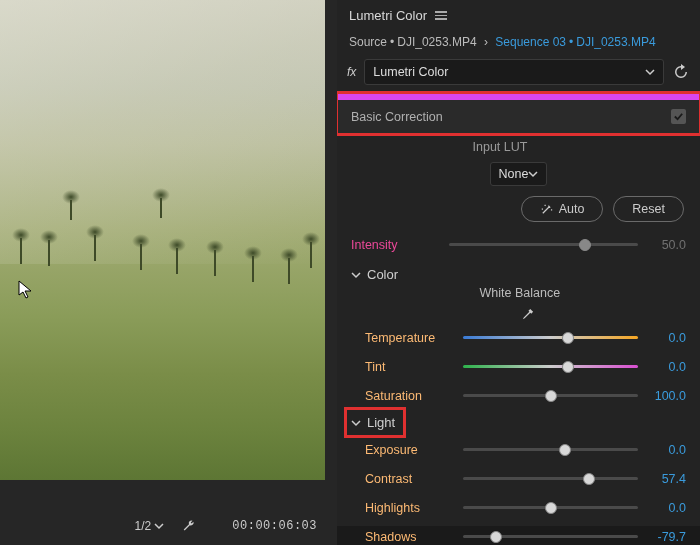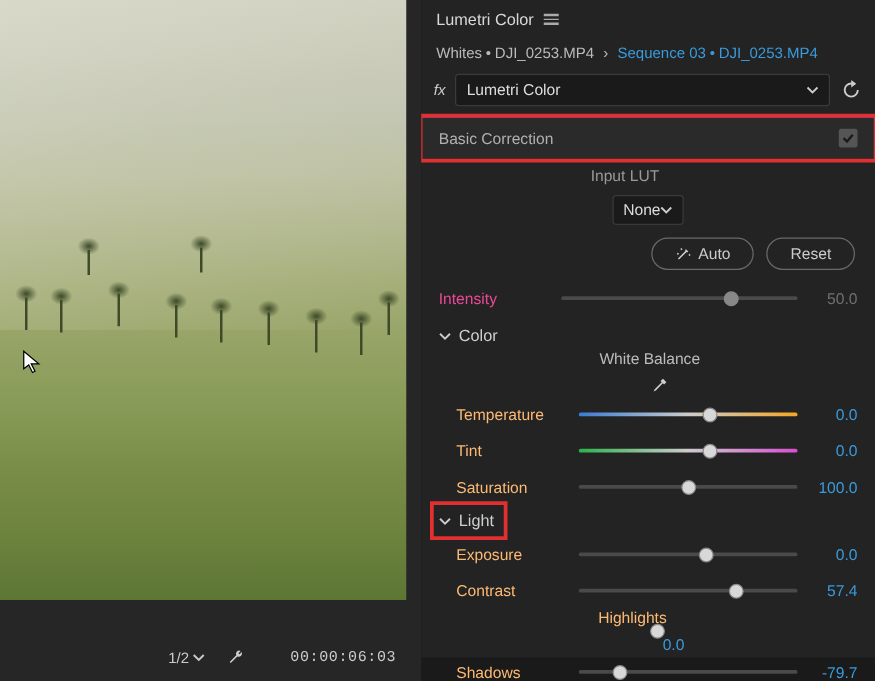--- a/index.html
+++ b/index.html
@@ -20,21 +20,21 @@
 .panel-title { display:flex; align-items:center; gap:8px; padding: 8px 12px; font-size: 13px; color:#d8d8d8;}
 .hamburger { display:flex; flex-direction:column; gap:2px; }
 .hamburger span{ width:12px; height:1.5px; background:#aaa; }
 .source-row { padding: 4px 12px 6px 12px; font-size: 12px; color:#bbb; }
 .source-row .bc-sep { margin: 0 3px; }
 .source-row .link { color:#3a9bdc; }
 .effect-row { display:flex; align-items:center; padding: 4px 10px 8px 10px; gap:8px; }
 .fx-badge { font-style: italic; font-size: 12px; color:#ccc; }
 .effect-select { flex:1; background:#1a1a1a; border:1px solid #3a3a3a; border-radius:3px; padding:5px 8px; color:#ddd; display:flex; justify-content:space-between; align-items:center; }
 .reset-master { width:18px; height:18px; }
-.section-header { display:flex; align-items:center; justify-content:space-between; padding: 9px 14px; background:#2a2a2a; border-top:1px solid #d946ef; border-bottom:1px solid #1a1a1a;}
+.section-header { display:flex; align-items:center; justify-content:space-between; padding: 9px 14px; background:#2a2a2a; border-top:7px solid #d946ef; border-bottom:1px solid #1a1a1a;}
 .section-header.red-box { outline: 3px solid #e03030; outline-offset:-1px;}
 .checkbox { width:15px; height:15px; background:#555; border-radius:2px; display:flex; align-items:center; justify-content:center; }
 .checkbox svg{width:11px;height:11px;}
 .section-body { padding: 6px 14px 4px 14px; }
 .row { display:flex; align-items:center; min-height: 28px; gap: 8px; flex-direction: column; }
 .row .label { width: 92px; font-size: 12.5px; color:#9a9a9a; }
 .lut-select { flex:1; background:#1a1a1a; border:1px solid #3a3a3a; border-radius:3px; padding:4px 8px; color:#ddd; display:flex; justify-content:space-between; align-items:center; font-size:12.5px;}
 .btn-row { display:flex; justify-content:flex-end; gap:10px; padding: 10px 2px 8px 2px;}
 .pill-btn { border:1px solid #6a6a6a; background:transparent; color:#ccc; border-radius: 14px; padding: 5px 18px; font-size:12.5px; display:flex; align-items:center; gap:6px; cursor:pointer;}
 .wand { width:13px; height:13px; }
@@ -93,21 +93,21 @@
 <div class="right-panel">
   <div class="panel-title">
     <span>Lumetri Color</span>
     <div class="hamburger">
         <span></span>
         <span></span>
         <span></span>
       </div>
   </div>
   <div class="source-row">
-    <span>Whites</span><span class="bc-sep">•</span><span>DJI_0253.MP4</span>
+    <span>Source</span><span class="bc-sep">•</span><span>DJI_0253.MP4</span>
     <span style="margin: 0 4px;">›</span>
     <span class="link">Sequence 03</span><span class="bc-sep link">•</span><span class="link">DJI_0253.MP4</span>
   </div>
   <div class="effect-row">
     <span class="fx-badge">fx</span>
     <div class="effect-select">
       <span>Lumetri Color</span>
       <svg class="chev" viewBox="0 0 10 10">
           <path d="M1 3 L5 7 L9 3" stroke="#ccc" fill="none" stroke-width="1.5"></path>
         </svg>
@@ -208,21 +208,21 @@
       <span class="value blue">0.0</span>
     </div>
     <div class="slider-row" style="padding-left:14px;">
       <span class="slabel">Contrast</span>
       <div class="track-wrap">
           <div class="track"></div>
           <div class="thumb" style="left:72%"></div>
         </div>
       <span class="value blue">57.4</span>
     </div>
-    <div class="slider-row" style="padding-left:14px;flex-direction:column;">
+    <div class="slider-row" style="padding-left:14px;">
       <span class="slabel">Highlights</span>
       <div class="track-wrap">
           <div class="track"></div>
           <div class="thumb" style="left:50%"></div>
         </div>
       <span class="value blue">0.0</span>
     </div>
     <div class="slider-row" style="padding-left:14px;">
       <span class="slabel">Shadows</span>
       <div class="track-wrap">

